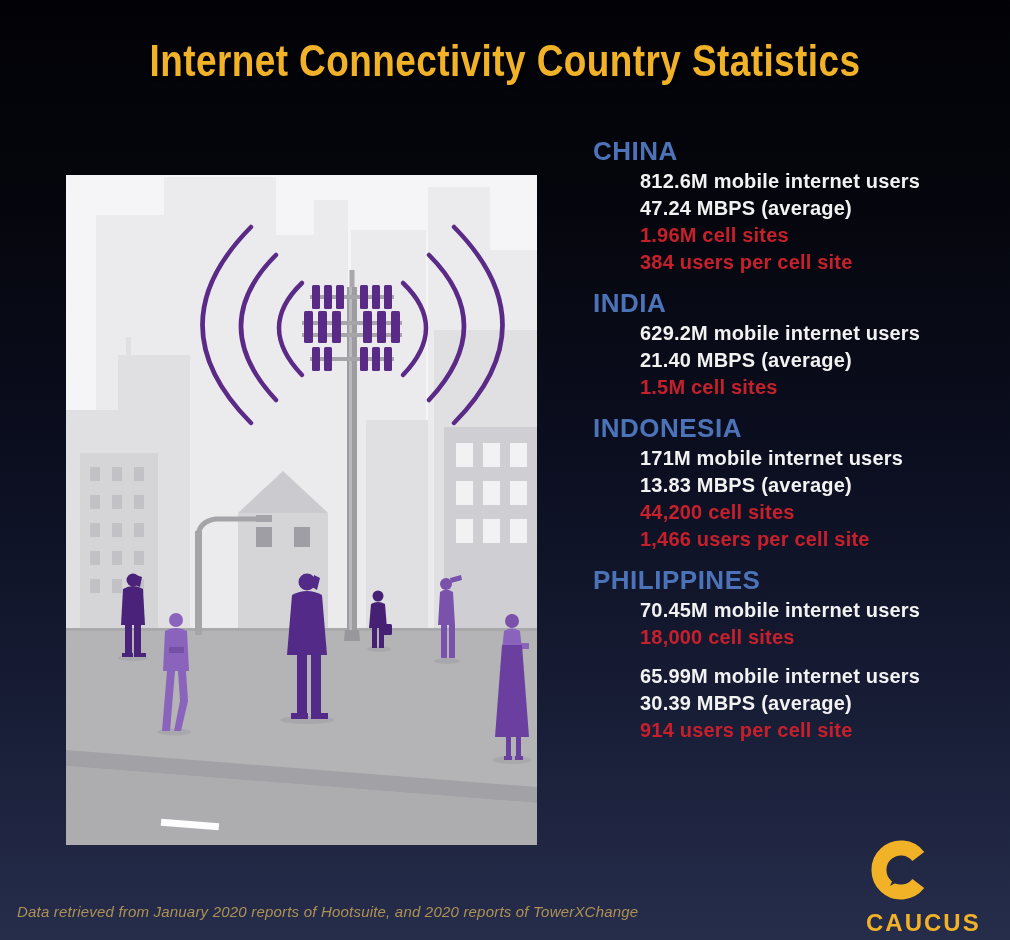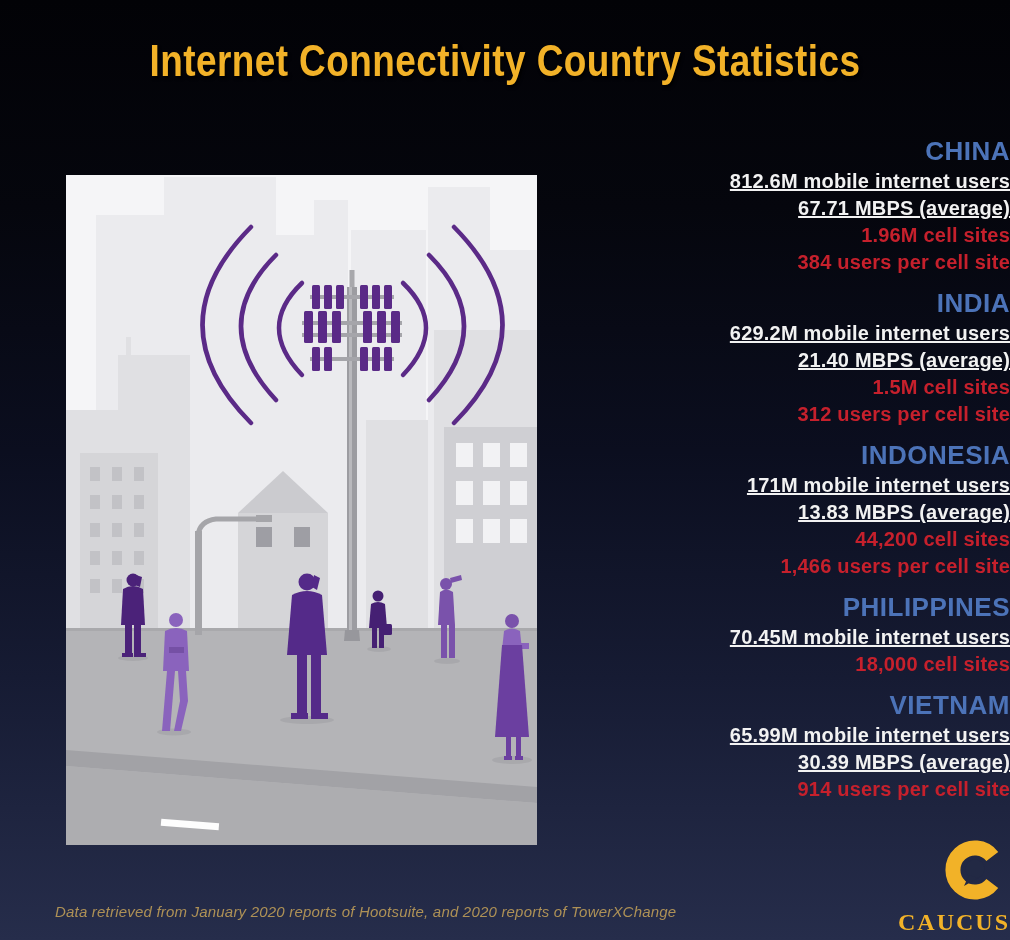--- a/index.html
+++ b/index.html
@@ -10,33 +10,33 @@
   }
   .title {
     position:absolute; top:36px; left:0; width:100%; margin:0;
     text-align:center; font-size:44px; font-weight:700; color:#f2b228;
     transform:scaleX(0.84); letter-spacing:0.5px;
     text-shadow:2px 3px 3px rgba(0,0,0,0.9);
     white-space:nowrap;
   }
   .illustration { position:absolute; left:66px; top:175px; width:471px; height:670px; }
   .stats-col { position:absolute; left:593px; top:136px; width:417px; }
-  .country { margin-bottom:12px;text-align:right; }
+  .country { margin-bottom:12px; }
   .country-name {
     font-size:26px; font-weight:700; color:#4c73b8; line-height:30px;
     letter-spacing:0.5px; margin-bottom:2px;
   }
   .stat { margin-left:47px; font-size:20px; font-weight:700; line-height:27px; letter-spacing:0.2px; white-space:nowrap; }
-  .stat.white { color:#f2f2f2;text-decoration:underline; }
+  .stat.white { color:#f2f2f2; }
   .stat.red { color:#c6202c; }
   .source {
     position:absolute; left:17px; top:903px; font-style:italic;
-    font-size:15px; color:#ae9156; letter-spacing:0.2px; white-space:nowrap;margin-left:38px;
-  }
-  .logo { position:absolute; left:866px; top:838px; width:144px; text-align:right;font-family:Liberation Serif, serif; }
+    font-size:15px; color:#ae9156; letter-spacing:0.2px; white-space:nowrap;
+  }
+  .logo { position:absolute; left:866px; top:838px; width:144px; text-align:left; }
   .logo-text { font-size:24px; font-weight:700; color:#f2b228; letter-spacing:2px; margin-top:1px; white-space:nowrap; }
 </style>
 </head>
 <body>
 
 <div class="canvas">
 
   <h1 class="title">Internet Connectivity Country Statistics</h1>
 
   <svg class="illustration" viewBox="0 0 471 670" aria-hidden="true">
@@ -226,49 +226,47 @@
       <polygon points="438,581 446,581 446,585 438,585" fill="#6b3fa0"></polygon>
         <polygon points="449,581 457,581 457,585 449,585" fill="#6b3fa0"></polygon>
     </g>
   </svg>
 
   <div class="stats-col">
 
     <div class="country">
       <div class="country-name">CHINA</div>
       <div class="stat white">812.6M mobile internet users</div>
-      <div class="stat white">67.71 MBPS (average)</div>
+      <div class="stat white">47.24 MBPS (average)</div>
       <div class="stat red">1.96M cell sites</div>
       <div class="stat red">384 users per cell site</div>
     </div>
 
     <div class="country">
       <div class="country-name">INDIA</div>
       <div class="stat white">629.2M mobile internet users</div>
       <div class="stat white">21.40 MBPS (average)</div>
       <div class="stat red">1.5M cell sites</div>
-      <div class="stat red">312 users per cell site</div>
     </div>
 
     <div class="country">
       <div class="country-name">INDONESIA</div>
       <div class="stat white">171M mobile internet users</div>
       <div class="stat white">13.83 MBPS (average)</div>
       <div class="stat red">44,200 cell sites</div>
       <div class="stat red">1,466 users per cell site</div>
     </div>
 
     <div class="country">
       <div class="country-name">PHILIPPINES</div>
       <div class="stat white">70.45M mobile internet users</div>
       <div class="stat red">18,000 cell sites</div>
     </div>
 
     <div class="country">
-      <div class="country-name">VIETNAM</div>
       <div class="stat white">65.99M mobile internet users</div>
       <div class="stat white">30.39 MBPS (average)</div>
       <div class="stat red">914 users per cell site</div>
     </div>
 
   </div>
 
   <div class="source">Data retrieved from January 2020 reports of Hootsuite, and 2020 reports of TowerXChange</div>
 
   <div class="logo">

